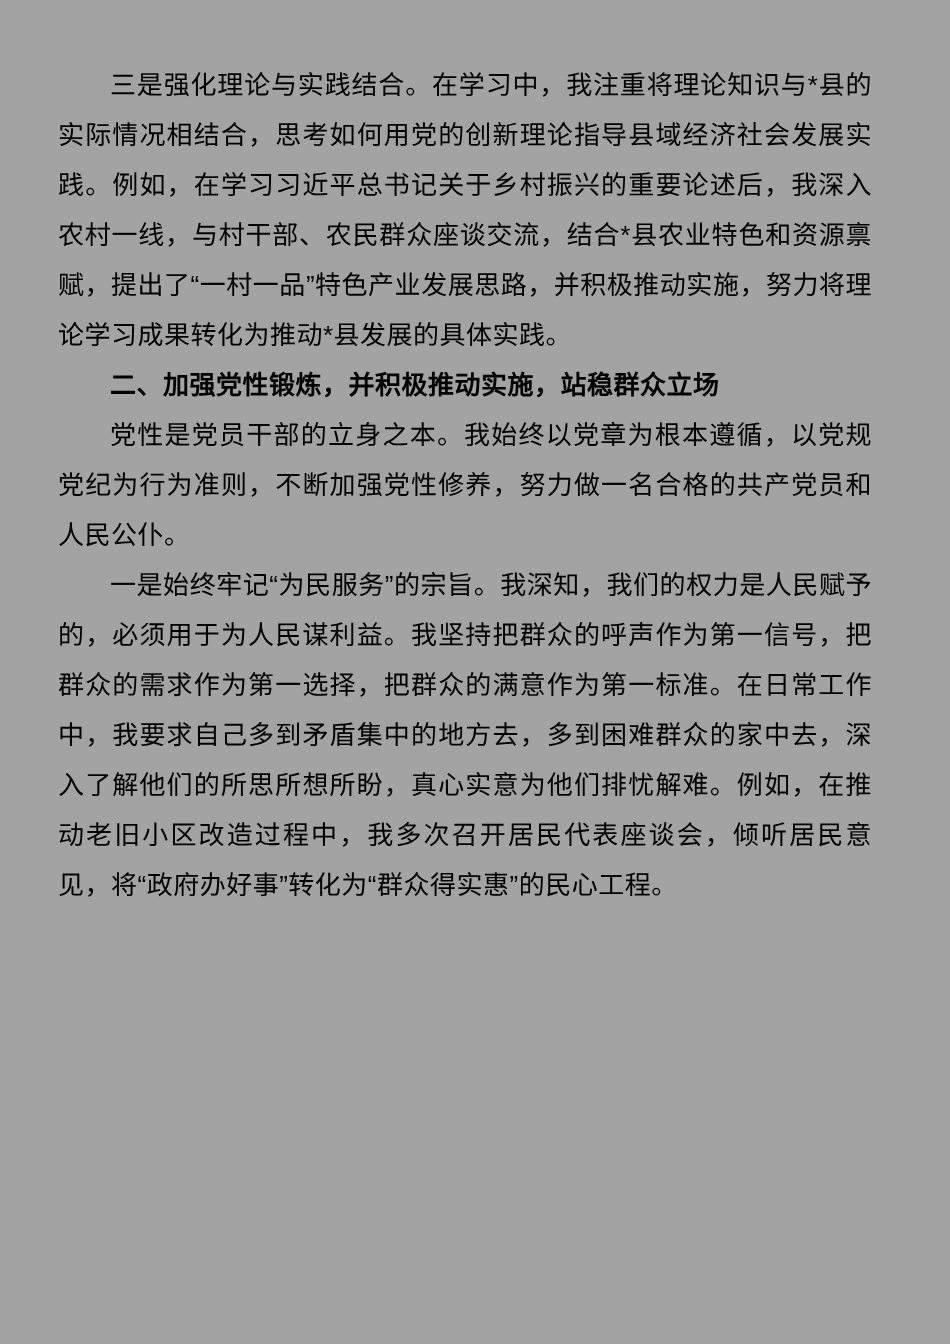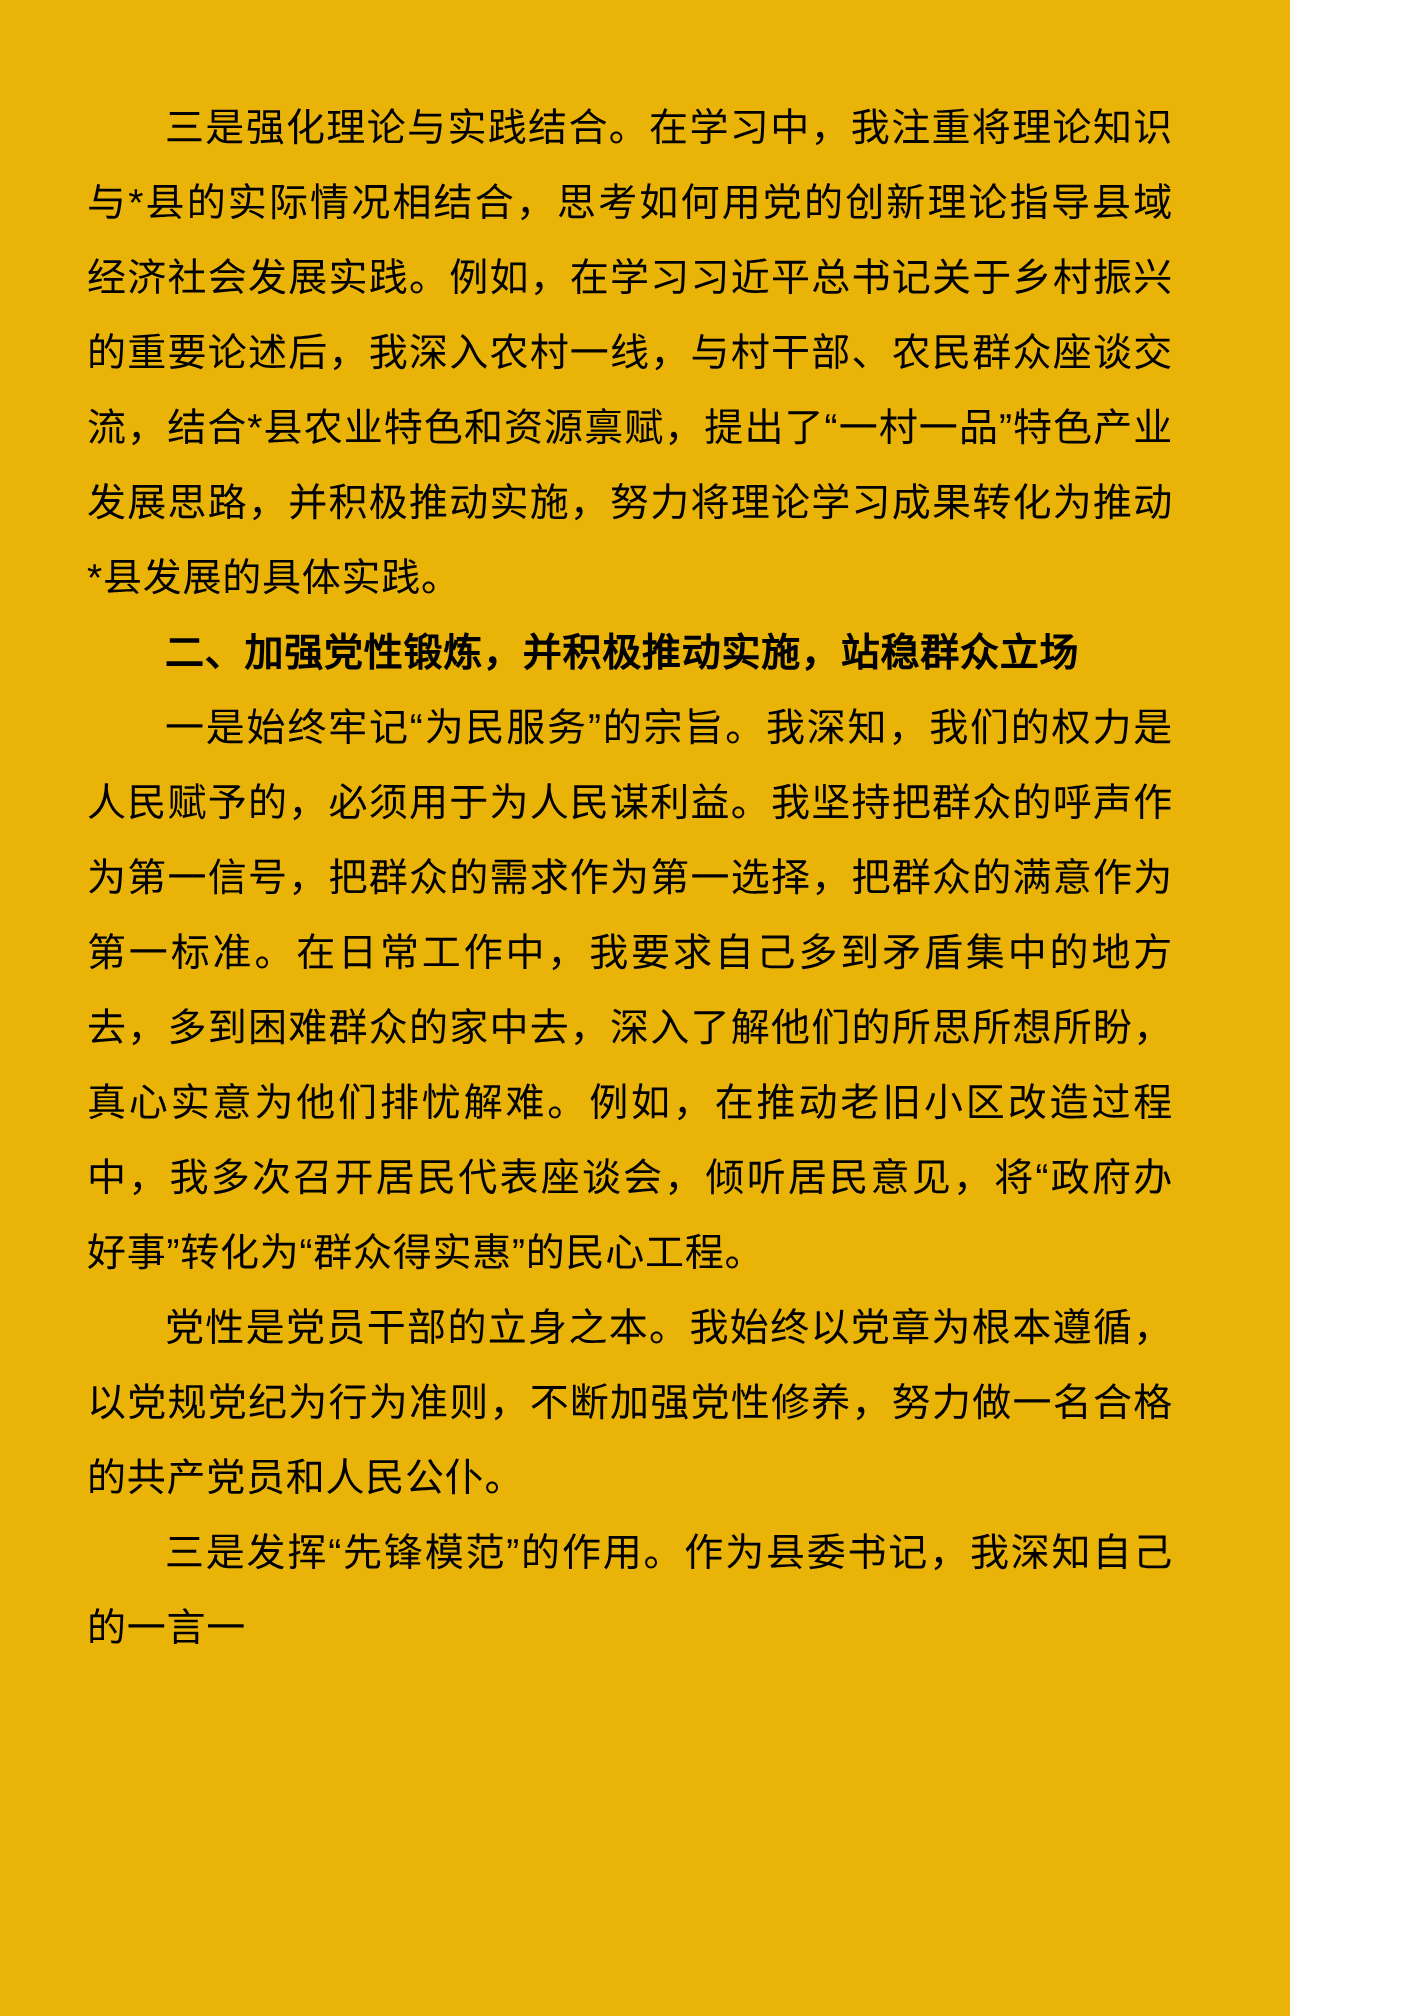--- a/index.html
+++ b/index.html
@@ -9,24 +9,24 @@
   }
   body {
     width: 950px;
     height: 1344px;
     overflow: hidden;
     color: #000000;
     font-family: "Liberation Sans", "DejaVu Sans", sans-serif;
   }
   .page {
     box-sizing: border-box;
-    width: 860px;
+    width: 950px;
     height: 1344px;
     padding: 60px 78px 40px 58px; 
-    background: #eab308;
+    background: #a3a3a3;
   }
   .para,
   .heading {
     margin: 0;
     font-size: 26px;
     line-height: 50px;
     text-indent: 2em;           
     text-align: justify;
     text-align-last: left;
     letter-spacing: 0.5px;
@@ -38,19 +38,18 @@
   }
 </style>
 </head>
 <body>
 
 <div class="page">
   <p class="para">三是强化理论与实践结合。在学习中，我注重将理论知识与*县的实际情况相结合，思考如何用党的创新理论指导县域经济社会发展实践。例如，在学习习近平总书记关于乡村振兴的重要论述后，我深入农村一线，与村干部、农民群众座谈交流，结合*县农业特色和资源禀赋，提出了“一村一品”特色产业发展思路，并积极推动实施，努力将理论学习成果转化为推动*县发展的具体实践。</p>
 
   <h2 class="heading">二、加强党性锻炼，并积极推动实施，站稳群众立场</h2>
 
+  <p class="para">党性是党员干部的立身之本。我始终以党章为根本遵循，以党规党纪为行为准则，不断加强党性修养，努力做一名合格的共产党员和人民公仆。</p>
+
   <p class="para">一是始终牢记“为民服务”的宗旨。我深知，我们的权力是人民赋予的，必须用于为人民谋利益。我坚持把群众的呼声作为第一信号，把群众的需求作为第一选择，把群众的满意作为第一标准。在日常工作中，我要求自己多到矛盾集中的地方去，多到困难群众的家中去，深入了解他们的所思所想所盼，真心实意为他们排忧解难。例如，在推动老旧小区改造过程中，我多次召开居民代表座谈会，倾听居民意见，将“政府办好事”转化为“群众得实惠”的民心工程。</p>
 
-  <p class="para">党性是党员干部的立身之本。我始终以党章为根本遵循，以党规党纪为行为准则，不断加强党性修养，努力做一名合格的共产党员和人民公仆。</p>
 
-
-  <p class="para">三是发挥“先锋模范”的作用。作为县委书记，我深知自己的一言一</p>
 </div>
 
 </body></html>

